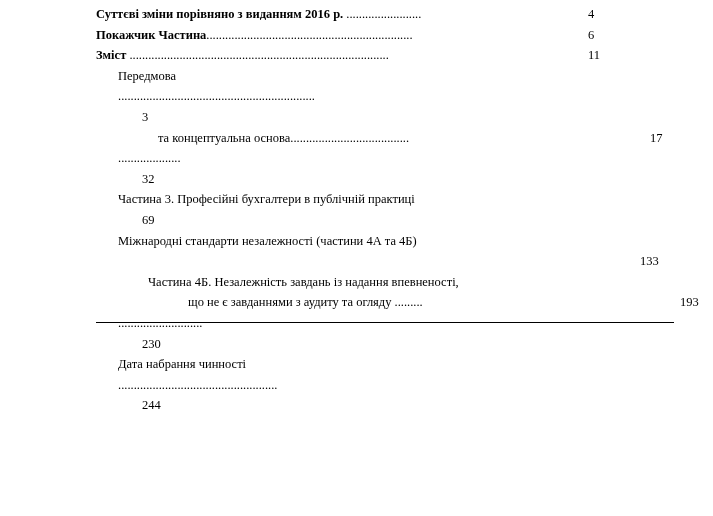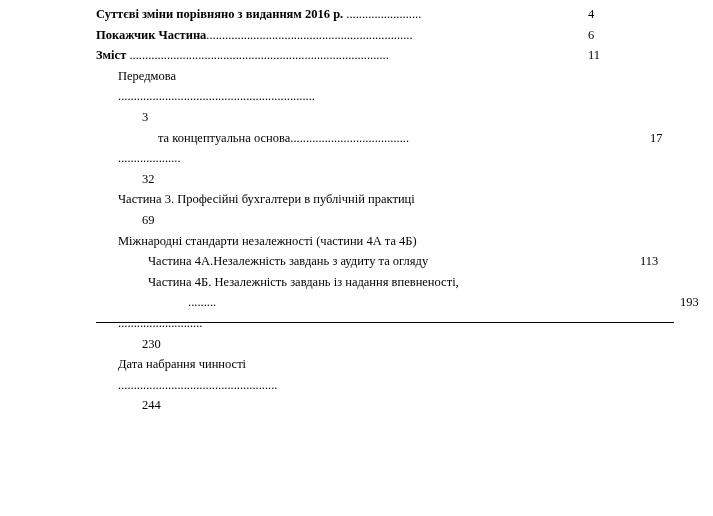--- a/index.html
+++ b/index.html
@@ -120,31 +120,31 @@
       <span class="page-num">69</span>
     </div>
 
     <div class="toc-row indent-1">
       <span class="title">Міжнародні стандарти незалежності (частини 4А та 4Б)</span>
       <span class="spacer"></span>
       <span class="page-num"></span>
     </div>
 
     <div class="toc-row indent-2">
-      <span class="title">Частина 4А.Незалежність завдань з аудиту та огляду</span>
       <span class="spacer"></span>
-      <span class="page-num">113</span>
+      <span class="page-num">133</span>
     </div>
 
     <div class="toc-row indent-2">
       <span class="title">Частина 4Б. Незалежність завдань із надання впевненості,</span>
       <span class="spacer"></span>
       <span class="page-num"></span>
     </div>
     <div class="toc-row cont-2">
+      <span class="title">що не є завданнями з аудиту та огляду </span>
         <span class="leader">.........</span>
       <span class="spacer"></span>
       <span class="page-num">193</span>
     </div>
 
     <div class="toc-row indent-1">
         <span class="leader">...........................</span>
       <span class="spacer"></span>
       <span class="page-num">230</span>
     </div>

